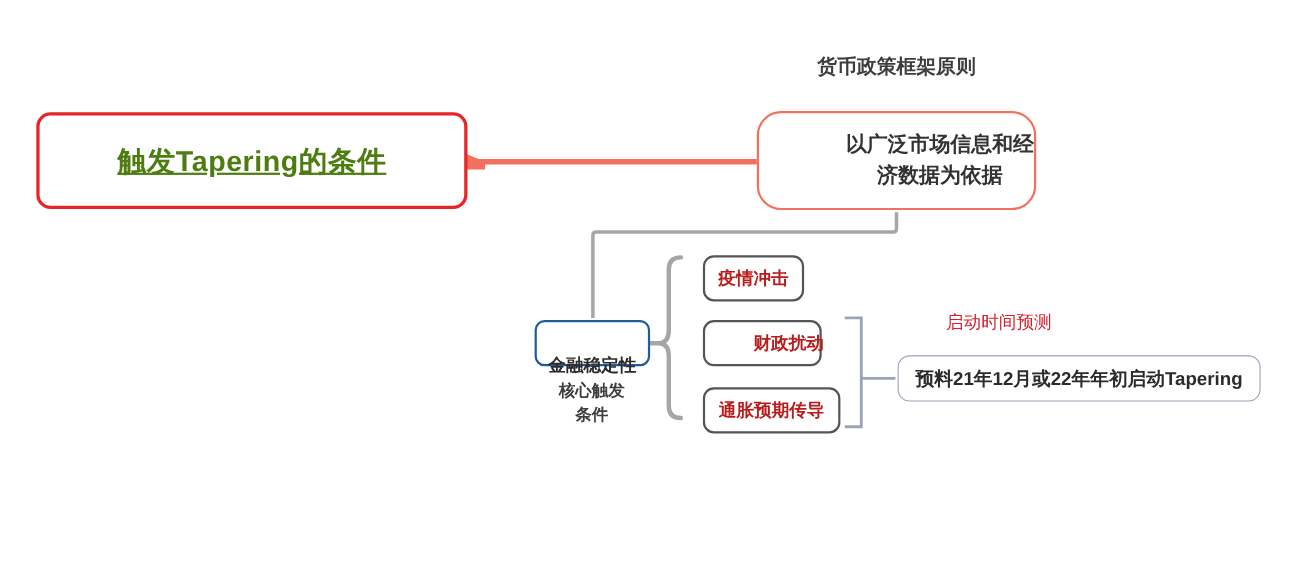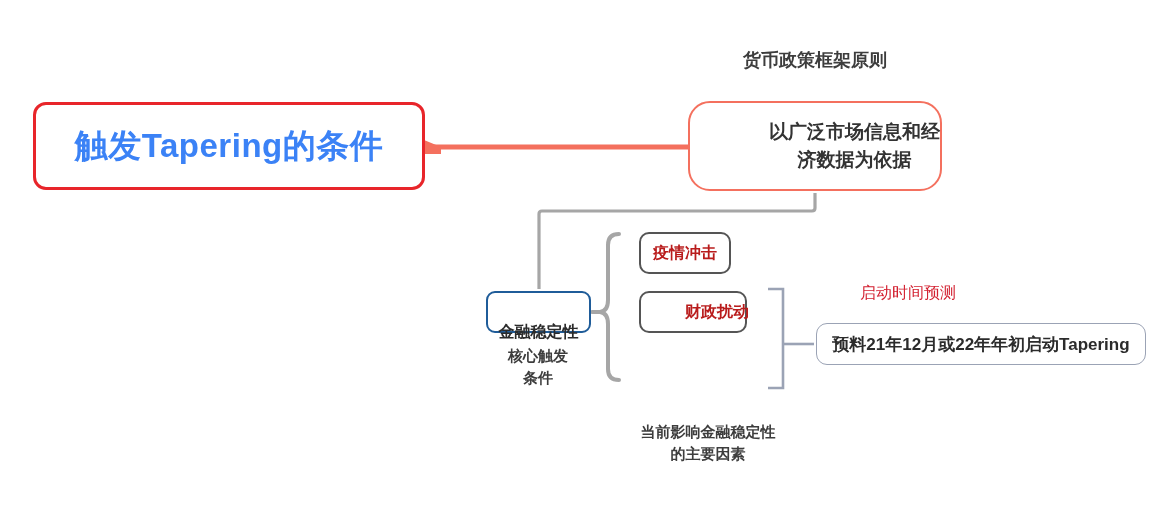--- a/index.html
+++ b/index.html
@@ -37,25 +37,26 @@
     height: 88px;
     box-sizing: border-box;
     border: 3px solid #e8252a;
     border-radius: 13px;
     background: #ffffff;
     display: flex;
     align-items: center;
     justify-content: center;
   }
   #root-node .label {
-    font-size: 33px;
-    font-weight: bold;
-    color: #3b82f6;
+    font-size: 26px;
+    font-weight: bold;
+    color: #4d7c0f;
     letter-spacing: 0.5px;
     white-space: nowrap;
+    text-decoration: underline;
   }
 
   
   #principle-node {
     left: 688px;
     top: 101px;
     width: 254px;
     height: 90px;
     box-sizing: border-box;
     border: 2.5px solid #f4705e;
@@ -230,25 +231,24 @@
     <span>核心触发</span><br>
     <span>条件</span>
   </div>
 
   <div class="abs factor-node" id="factor-0">
     <span class="label">疫情冲击</span>
   </div>
   <div class="abs factor-node" id="factor-1">
     <span class="label">财政扰动</span>
   </div>
-
-  <div class="abs" id="factors-caption">
-    <span>当前影响金融稳定性</span><br>
-    <span>的主要因素</span>
-  </div>
+  <div class="abs factor-node" id="factor-2">
+    <span class="label">通胀预期传导</span>
+  </div>
+
 
   <div class="abs" id="prediction-caption">启动时间预测</div>
 
   <div class="abs" id="prediction-node">
     <span class="label">预料21年12月或22年年初启动Tapering</span>
   </div>
 
 </div>
 
 </body></html>

